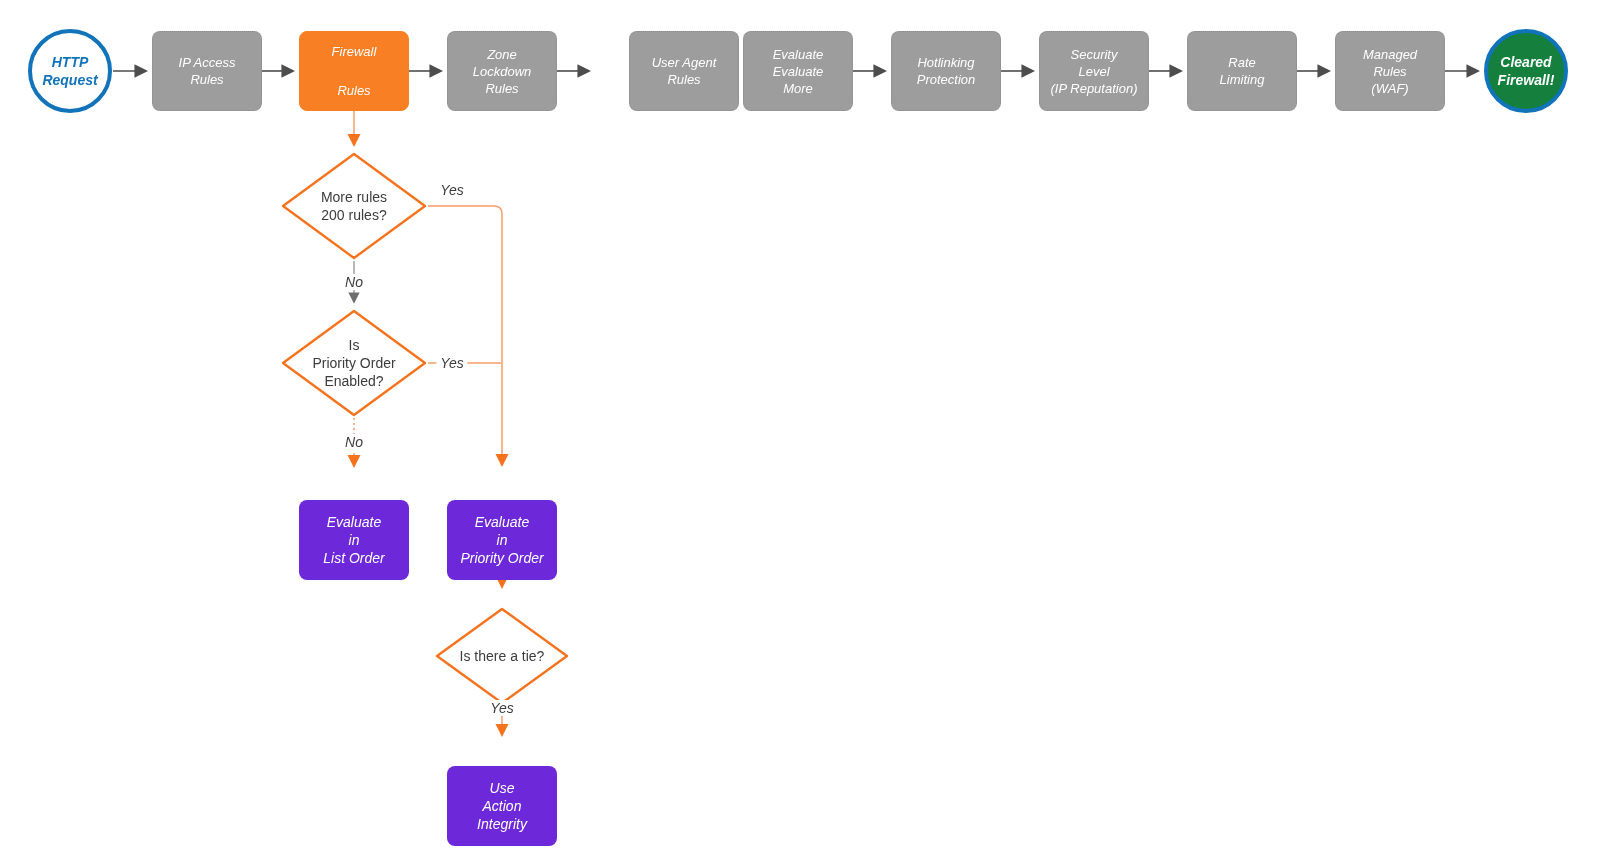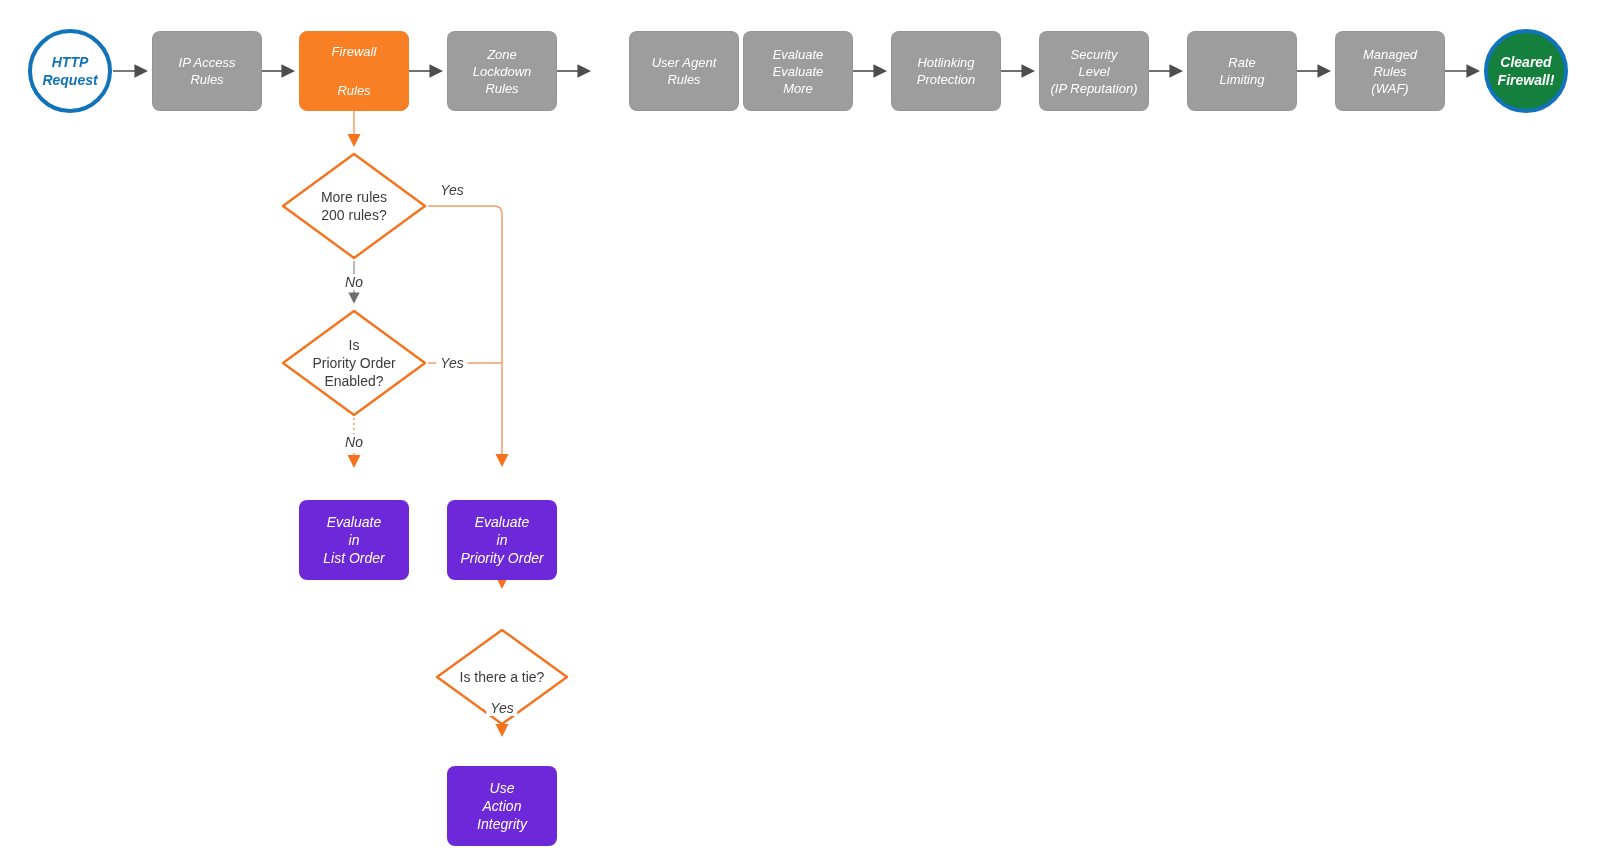--- a/index.html
+++ b/index.html
@@ -159,21 +159,21 @@
     <svg width="146" height="108" viewBox="0 0 146 108">
       <polygon points="73,2 144,54 73,106 2,54" fill="#ffffff" stroke="#f4731c" stroke-width="2.4" stroke-linejoin="round"></polygon>
     </svg>
     <div class="dtext">
       <div>Is</div>
       <div>Priority Order</div>
       <div>Enabled?</div>
     </div>
   </div>
 
-  <div class="diamond" style="left:435px;top:628px;width:134px;height:98px;">
+  <div class="diamond" style="left:435px;top:607px;width:134px;height:98px;">
     <svg width="134" height="98" viewBox="0 0 134 98">
       <polygon points="67,2 132,49 67,96 2,49" fill="#ffffff" stroke="#f4731c" stroke-width="2.4" stroke-linejoin="round"></polygon>
     </svg>
     <div class="dtext">
       <div>Is there a tie?</div>
     </div>
   </div>
 
   <div class="action" style="left:299px;top:477px;">
     <div>Evaluate</div>

